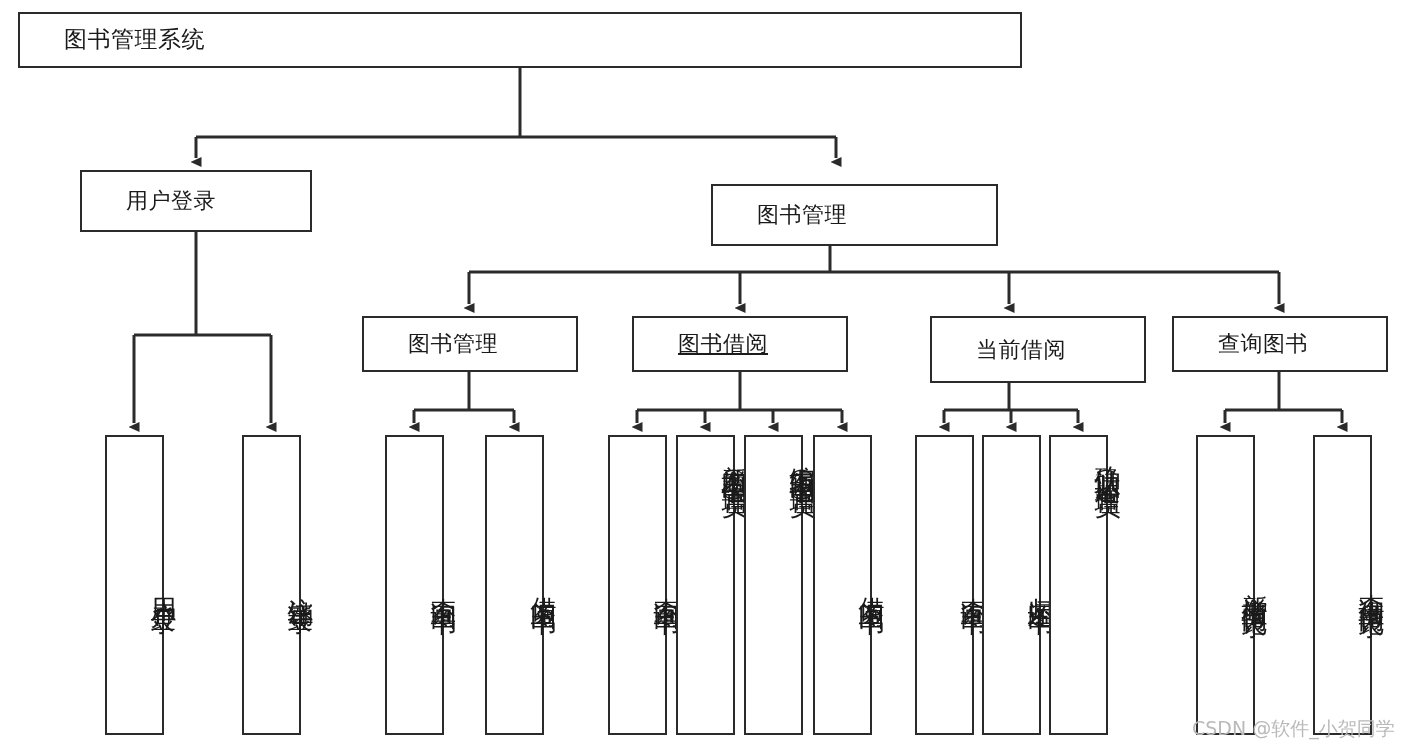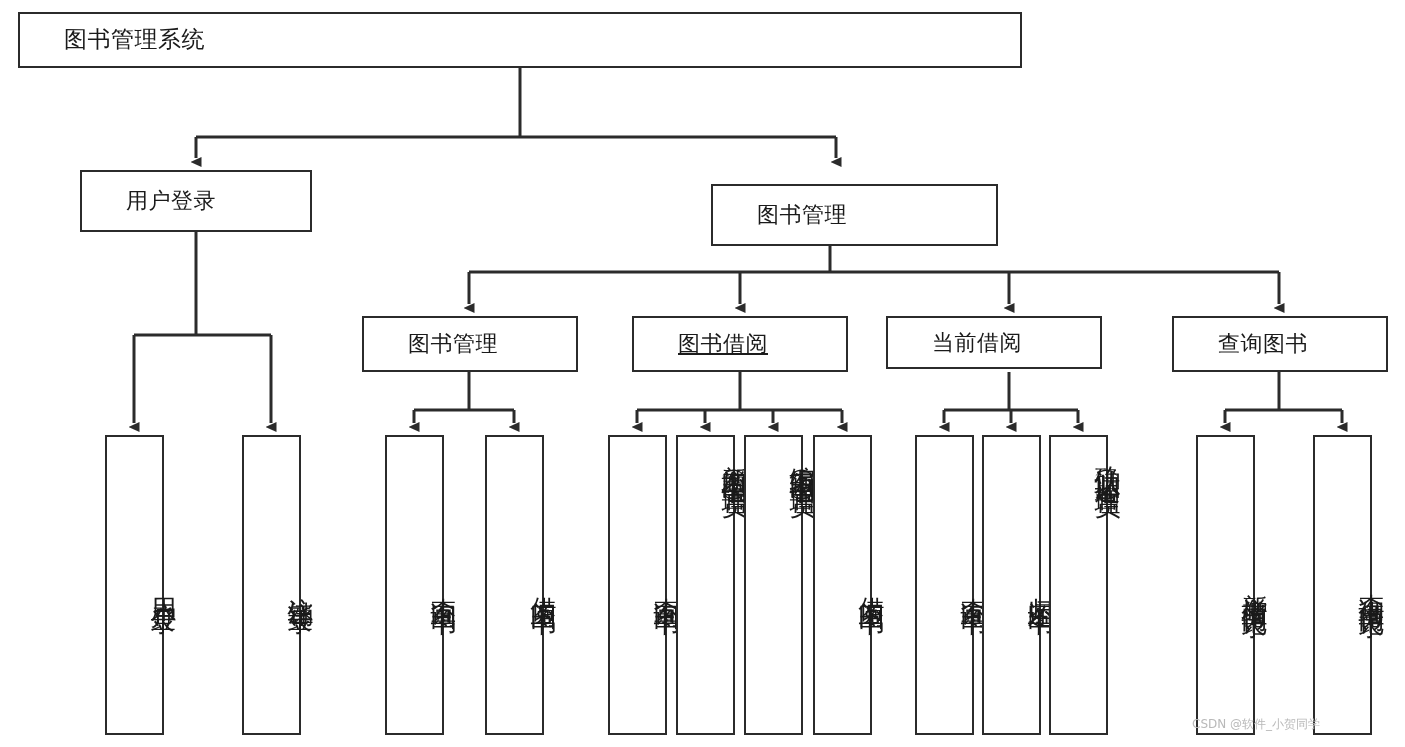--- a/index.html
+++ b/index.html
@@ -58,21 +58,21 @@
     letter-spacing:4px;
     line-height:1;
     text-align:left;
   }
   .node.v.mid{
     align-items:center;
     padding-top:0;
   }
   .watermark{
     position:absolute;
-    font-size:12px;
+    font-size:19px;
     color:#b9b9b9;
     white-space:nowrap;
     z-index:3;
     font-family:"DejaVu Sans","Liberation Sans",sans-serif;
   }
 </style>
 </head>
 <body>
 
 <div id="canvas">
@@ -137,21 +137,21 @@
   <div class="node h" style="left:711px;top:184px;width:287px;height:62px;">
     <span class="lbl">图书管理</span>
   </div>
 
   <div class="node h" style="left:362px;top:316px;width:216px;height:56px;">
     <span class="lbl">图书管理</span>
   </div>
   <div class="node h" style="left:632px;top:316px;width:216px;height:56px;text-decoration:underline;">
     <span class="lbl">图书借阅</span>
   </div>
-  <div class="node h" style="left:886px;top:316px;width:216px;height:53px;">
+  <div class="node h" style="left:930px;top:316px;width:216px;height:67px;">
     <span class="lbl">当前借阅</span>
   </div>
   <div class="node h" style="left:1172px;top:316px;width:216px;height:56px;">
     <span class="lbl">查询图书</span>
   </div>
 
   <div class="node v mid" style="left:105px;top:435px;width:59px;height:300px;">
     <span class="lbl">用户登录</span>
   </div>
   <div class="node v mid" style="left:242px;top:435px;width:59px;height:300px;">

